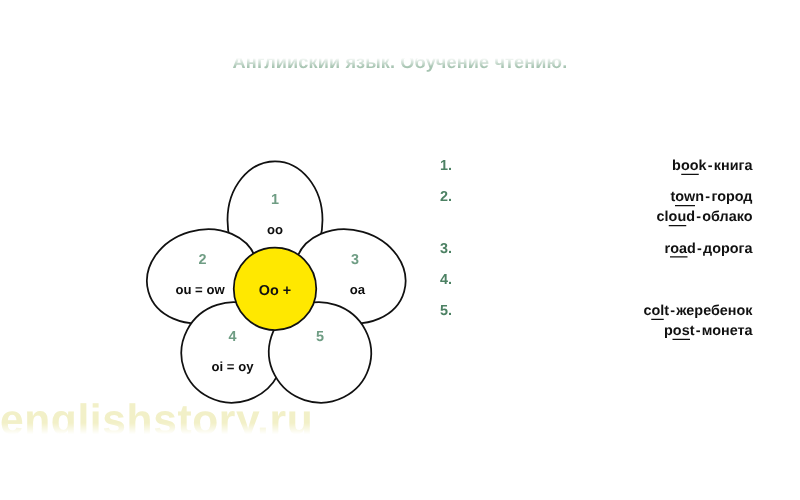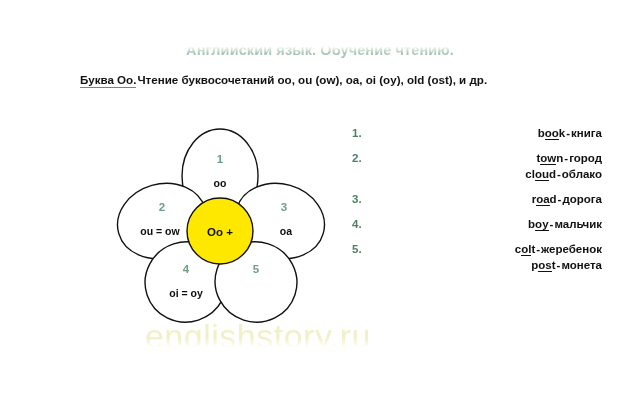--- a/index.html
+++ b/index.html
@@ -123,40 +123,37 @@
     border-bottom: 1.4px solid #111111;
   }
   .wl-line .dash { padding: 0 1px; }
 
   
   .watermark {
     position: absolute;
     left: 0;
     top: 316px;
     width: 516px;
-    text-align: center;
+    text-align: left;
     font-size: 34px;
-    font-weight: 400;
+    font-weight: 700;
     color: #f2f0c8;
     letter-spacing: 0.5px;
     white-space: nowrap;
     -webkit-mask-image: linear-gradient(to bottom, rgba(0,0,0,1) 0%, rgba(0,0,0,1) 55%, rgba(0,0,0,0) 78%);
     mask-image: linear-gradient(to bottom, rgba(0,0,0,1) 0%, rgba(0,0,0,1) 55%, rgba(0,0,0,0) 78%);
   }
 </style>
 </head>
 <body>
 
 <div id="slide">
 
   <div class="title">Английский язык. Обучение чтению.</div>
 
-  <div class="subtitle">
-    <span class="lead">Буква Оо.</span><span class="rest">Чтение буквосочетаний  oo, ou (ow), oa, oi (oy),  old (ost), и др.</span>
-  </div>
 
   <div id="flower">
     <svg width="240" height="215" viewBox="0 0 240 215" xmlns="http://www.w3.org/2000/svg">
 
       <ellipse cx="120" cy="55" rx="38" ry="47" fill="#ffffff" stroke="#111111" stroke-width="1.4"></ellipse>
 
       <ellipse cx="62" cy="100" rx="45" ry="37" transform="rotate(-16 62 100)" fill="#ffffff" stroke="#111111" stroke-width="1.4"></ellipse>
 
       <ellipse cx="180" cy="100" rx="45" ry="37" transform="rotate(16 180 100)" fill="#ffffff" stroke="#111111" stroke-width="1.4"></ellipse>
 
@@ -205,21 +202,20 @@
     <div class="wl-item">
       <div class="wl-num">3.</div>
       <div class="wl-words">
         <div class="wl-line"><span>r</span><span class="u">oa</span><span>d</span><span class="dash">-</span><span>дорога</span></div>
       </div>
     </div>
 
     <div class="wl-item">
       <div class="wl-num">4.</div>
       <div class="wl-words">
-        <div class="wl-line"><span>b</span><span class="u">oy</span><span></span><span class="dash">-</span><span>мальчик</span></div>
       </div>
     </div>
 
     <div class="wl-item">
       <div class="wl-num">5.</div>
       <div class="wl-words">
         <div class="wl-line"><span>c</span><span class="u">ol</span><span>t</span><span class="dash">-</span><span>жеребенок</span></div>
         <div class="wl-line"><span>p</span><span class="u">os</span><span>t</span><span class="dash">-</span><span>монета</span></div>
       </div>
     </div>

